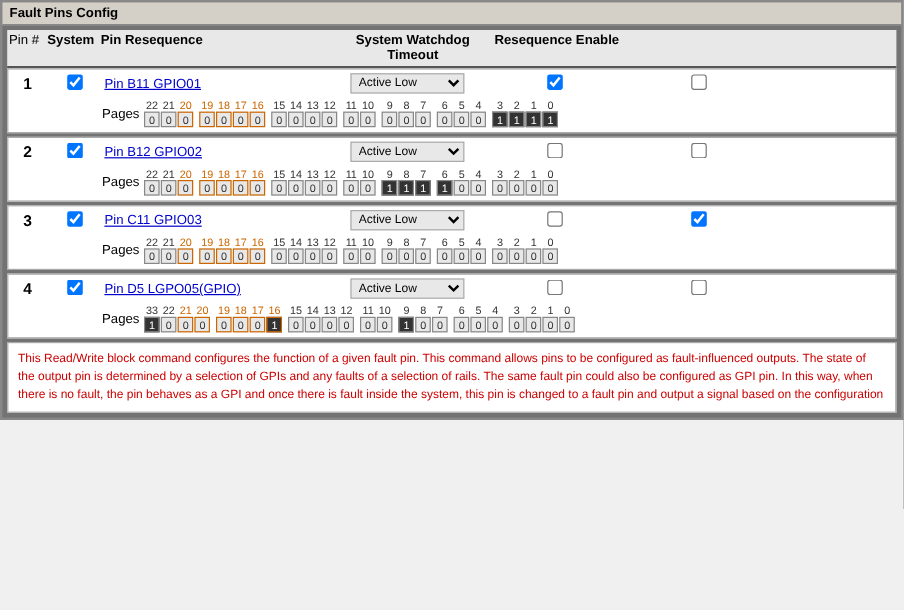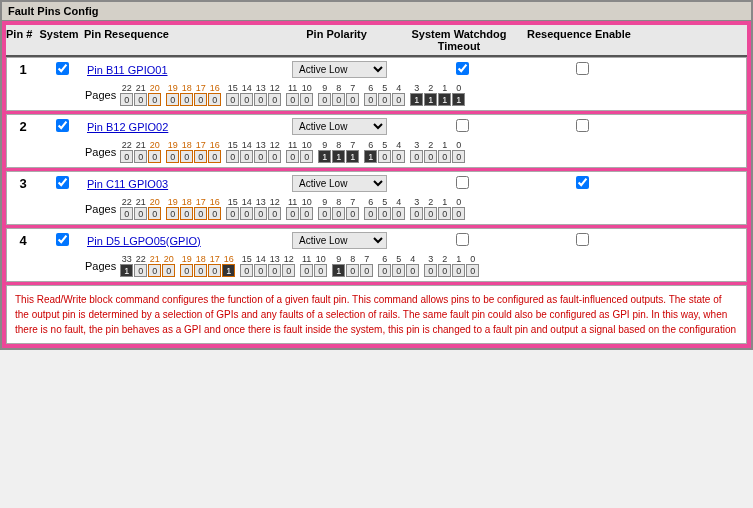--- a/index.html
+++ b/index.html
@@ -4,41 +4,41 @@
   <style>
     * { box-sizing: border-box; margin: 0; padding: 0; }
     body {
       font-family: Arial, sans-serif;
       font-size: 11px;
       background: #f0f0f0;
       width: 753px;
     }
     .window {
       border: 2px solid #888;
-      background: #ec4899;
+      background: #737373;
       width: 753px;
     }
     .title-bar {
       background: #d4d0c8;
       border-bottom: 1px solid #888;
       padding: 3px 6px;
       font-weight: bold;
       font-size: 11px;
     }
     .main-content {
       padding: 4px;
     }
 
     .header-row {
       display: flex;
       border-bottom: 2px solid #555;
       padding: 3px 0;
       background: #e8e8e8;
     }
-    .header-row .h-pin { width: 28px; font-weight: bold; font-size: 11px; }
+    .header-row .h-pin { width: 28px; text-align: center; font-weight: normal; font-size: 11px; }
     .header-row .h-enable { width: 50px; text-align: center; font-weight: bold; font-size: 11px; }
     .header-row .h-pinsel { width: 195px; font-weight: bold; font-size: 11px; }
     .header-row .h-polarity { width: 115px; text-align: center; font-weight: bold; font-size: 11px; }
     .header-row .h-watchdog { width: 130px; text-align: center; font-weight: bold; font-size: 11px; }
     .header-row .h-reseq { width: 110px; text-align: center; font-weight: bold; font-size: 11px; }
 
     .pin-section {
       border: 1px solid #aaa;
       margin-bottom: 3px;
       background: white;
@@ -149,21 +149,20 @@
 
 <div class="window">
   <div class="title-bar">
     <span>Fault Pins Config</span>
   </div>
   <div class="main-content">
     <div class="header-row">
       <div class="h-pin">Pin #</div>
       <div class="h-enable">System</div>
       <div class="h-pinsel">Pin Resequence</div>
-      <div class="h-polarity">Pin Polarity</div>
       <div class="h-watchdog">System Watchdog Timeout</div>
       <div class="h-reseq">Resequence Enable</div>
     </div>
 
     <div id="pins-container">
         <div class="pin-section">
           <div class="pin-row-top">
             <div class="pin-num">1</div>
             <div class="pin-enable"><input type="checkbox" checked="" style=""></div>
             <div class="pin-sel"><a href="#">Pin B11 GPIO01</a></div>

